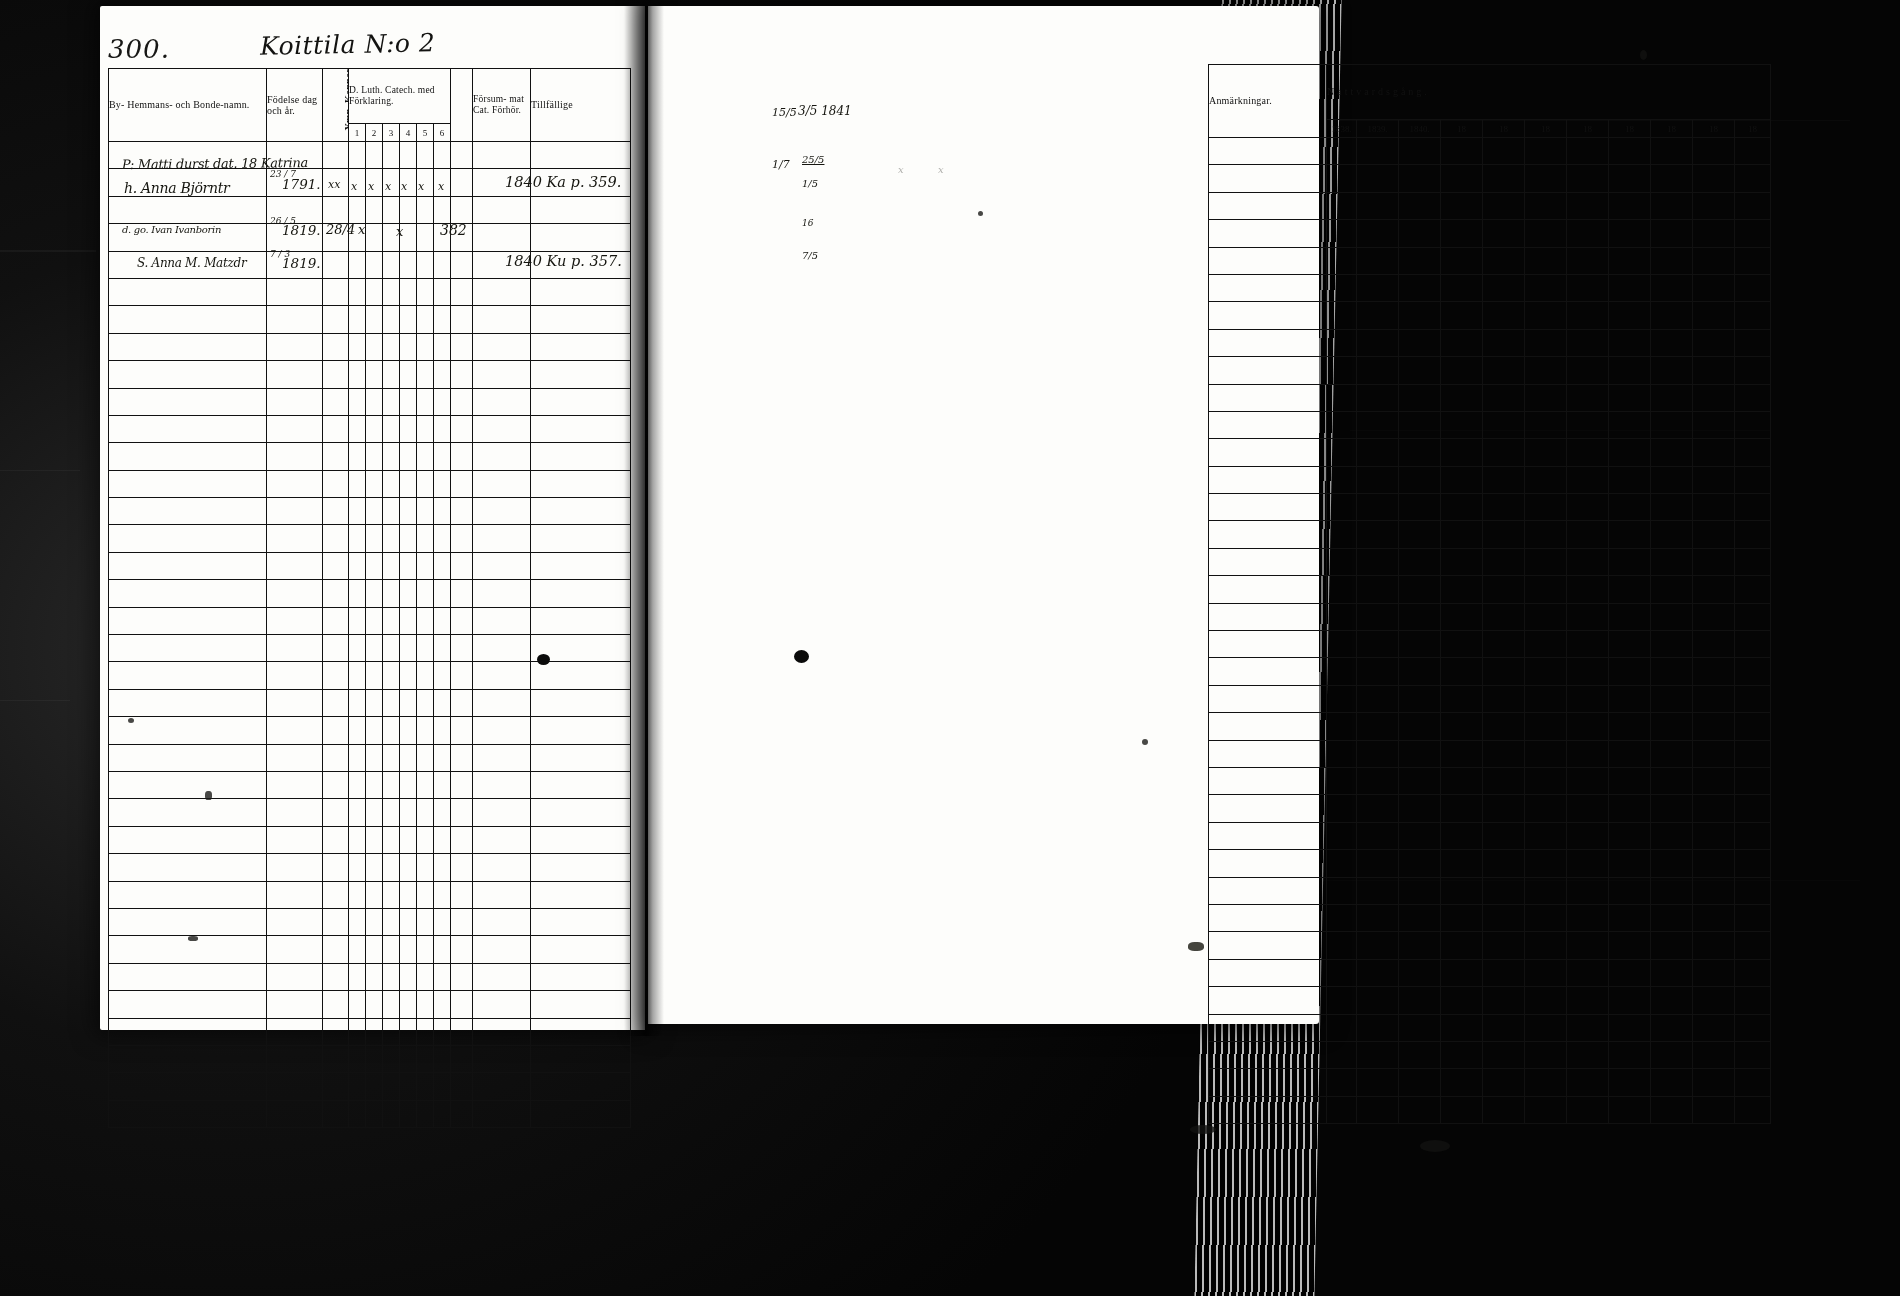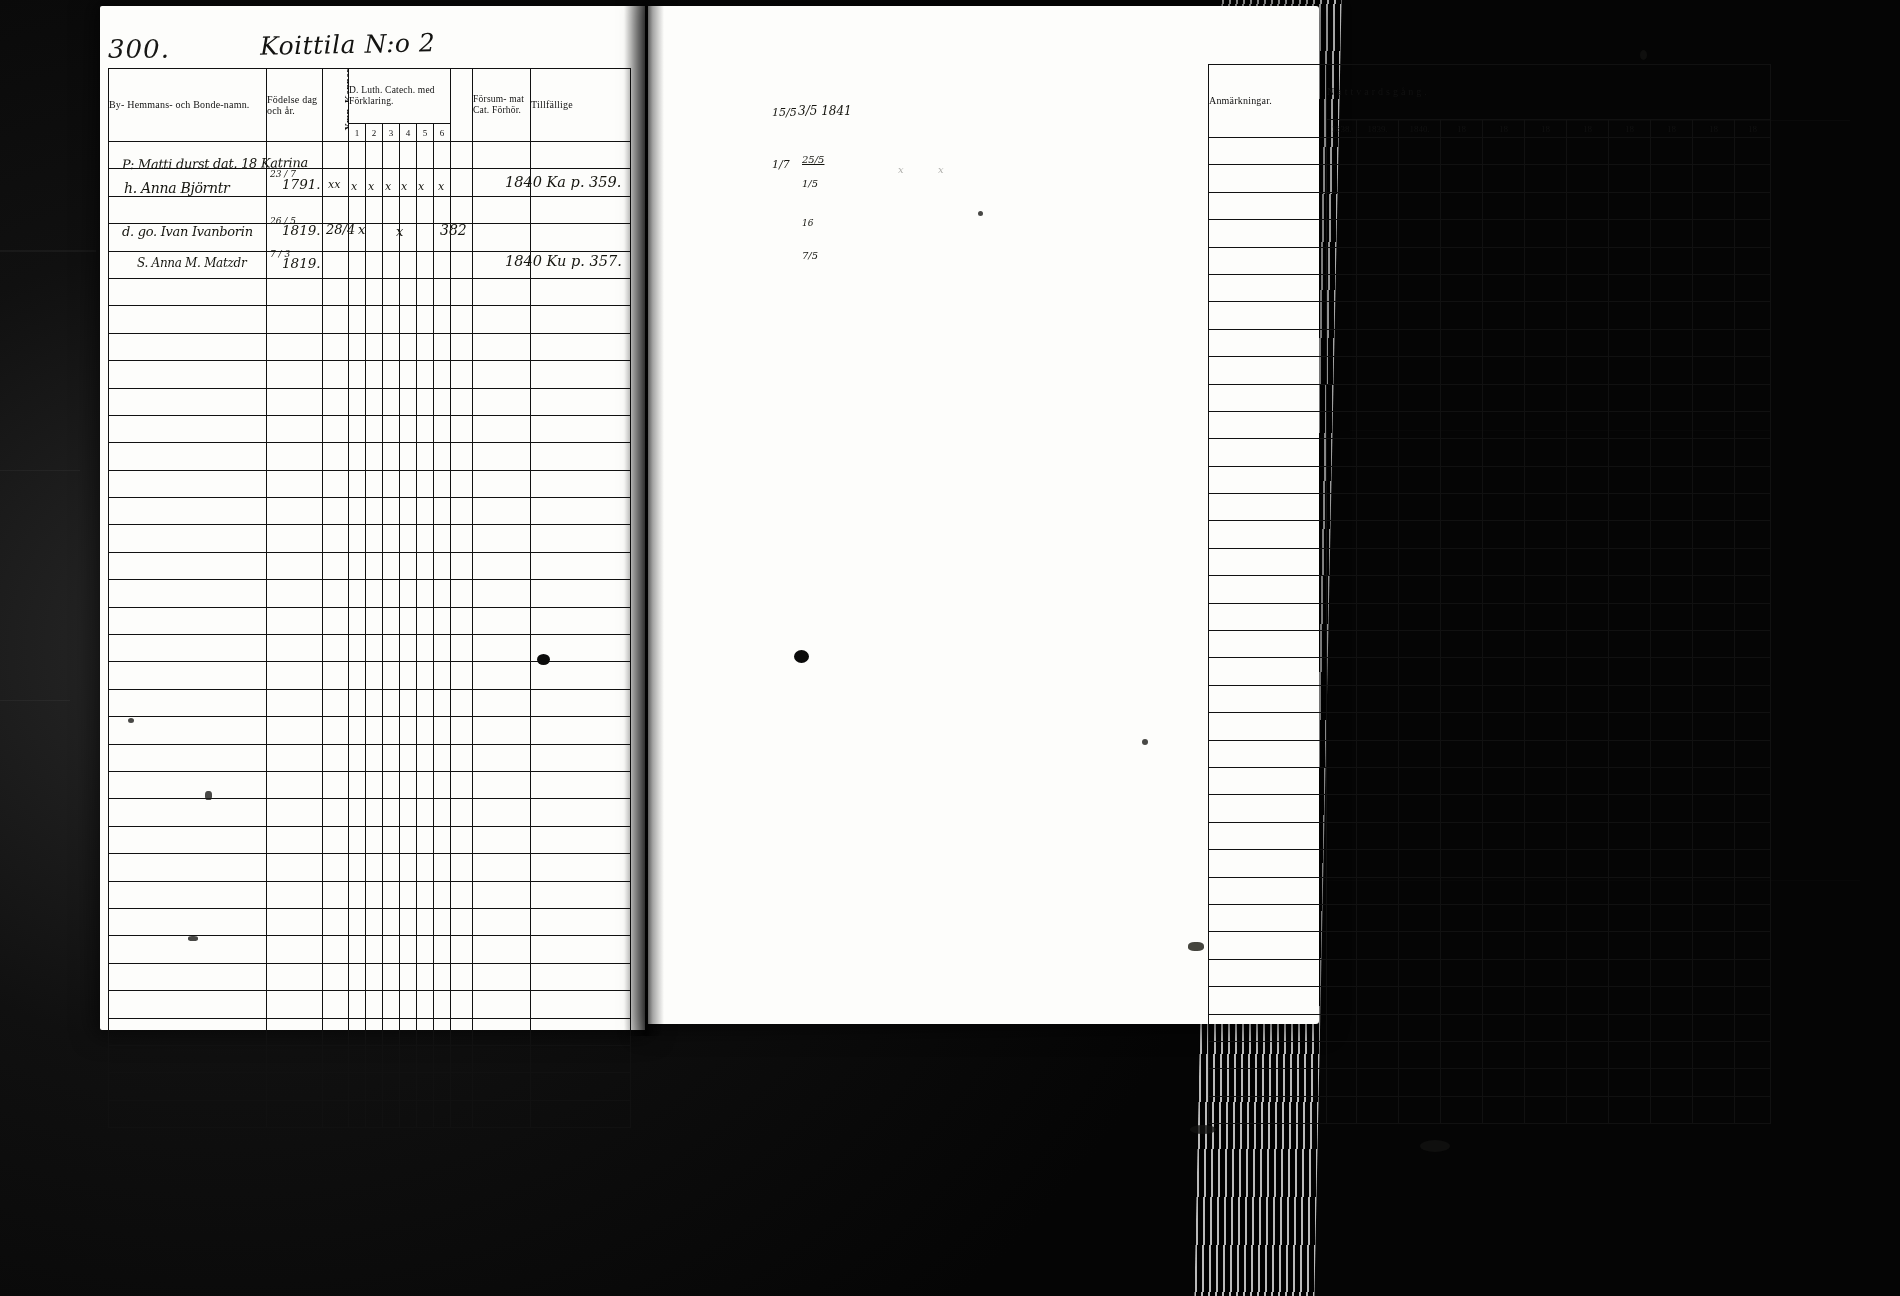--- a/index.html
+++ b/index.html
@@ -751,21 +751,21 @@
       <div class="entry e-date" style="left:182px;top:170px;">1791.</div>
       <div class="entry e-mark" style="left:228px;top:172px;">xx</div>
       <div class="entry e-mark" style="left:251px;top:174px;">x</div>
       <div class="entry e-mark" style="left:268px;top:174px;">x</div>
       <div class="entry e-mark" style="left:285px;top:174px;">x</div>
       <div class="entry e-mark" style="left:301px;top:174px;">x</div>
       <div class="entry e-mark" style="left:318px;top:174px;">x</div>
       <div class="entry e-mark" style="left:338px;top:174px;">x</div>
       <div class="entry e-note" style="left:405px;top:168px;">1840 Ka p. 359.</div>
 
-      <div class="entry e-name" style="left:22px;top:218px;font-size:13px;font-style:italic;">d. go. Ivan Ivanborin</div>
+      <div class="entry e-name" style="left:22px;top:218px;font-size:10px;font-style:italic;">d. go. Ivan Ivanborin</div>
       <div class="entry e-small" style="left:170px;top:210px;">26 / 5</div>
       <div class="entry e-date" style="left:182px;top:216px;">1819.</div>
       <div class="entry e-mark" style="left:226px;top:216px;font-size:13px;">28/4</div>
       <div class="entry e-mark" style="left:258px;top:216px;font-size:13px;">x</div>
       <div class="entry e-mark" style="left:296px;top:218px;font-size:13px;">x</div>
       <div class="entry e-mark" style="left:340px;top:216px;font-size:14px;">382</div>
 
       <div class="entry e-name" style="left:37px;top:250px;font-size:12px;">S. Anna M. Matzdr</div>
       <div class="entry e-small" style="left:170px;top:243px;">7 / 3</div>
       <div class="entry e-date" style="left:182px;top:249px;">1819.</div>

